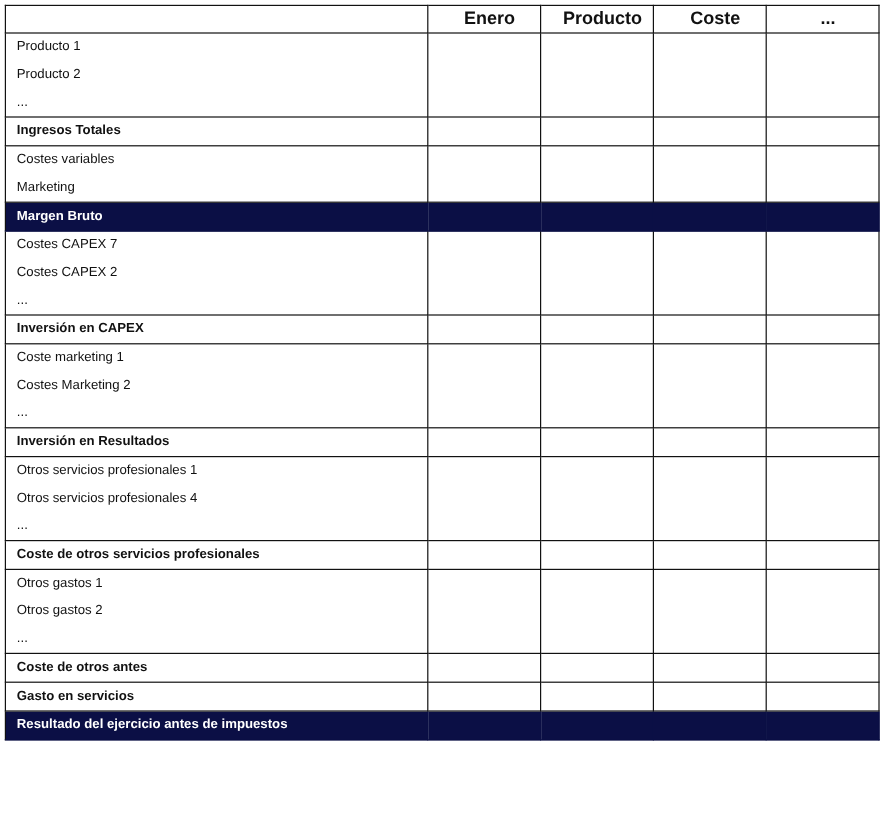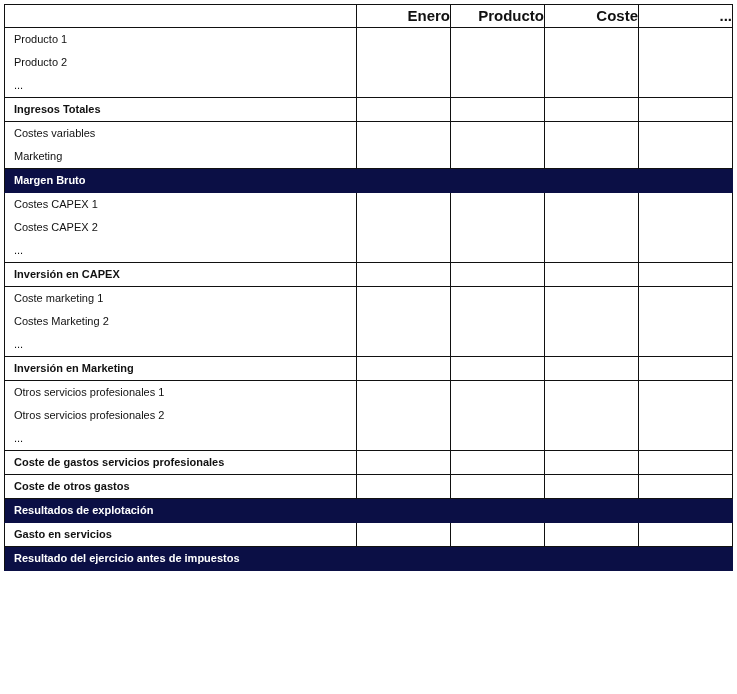--- a/index.html
+++ b/index.html
@@ -3,21 +3,21 @@
 <meta charset="utf-8">
 <style>
   html, body { margin: 0; padding: 0; background: #ffffff; }
   body { width: 737px; height: 694px; position: relative; overflow: hidden;
          font-family: "Liberation Sans", "DejaVu Sans", sans-serif; color: #111; }
   table.pl { position: absolute; left: 4px; top: 4px; border-collapse: collapse;
              table-layout: fixed; width: 729px; }
   table.pl col.c0 { width: 352px; }
   table.pl col.cm { width: 94px; }
   table.pl td, table.pl th { border: 1.5px solid #111; padding: 0; vertical-align: top; }
-  th { font-weight: bold; font-size: 15px; text-align: right; height: 22px; line-height: 22px; padding-left: 9px !important; }
+  th { font-weight: bold; font-size: 15px; text-align: center; height: 22px; line-height: 22px; padding-left: 9px !important; }
   th.empty { padding-left: 0 !important; }
   .line { font-size: 11px; line-height: 23px; height: 23px; padding-left: 9px; white-space: nowrap; }
   .bold .line { font-weight: bold; }
   tr.total td { height: 22px; }
   tr.band td { background: #0b0f45; border-color: #0b0f45; }
   tr.band td.labelcell { border-left-color: #111; }
   tr.band .line { color: #ffffff; font-weight: bold; }
   .ell { letter-spacing: 0px; }
 </style>
 </head>
@@ -80,21 +80,21 @@
         <div class="line">Margen Bruto</div>
       </td>
       <td></td>
       <td></td>
       <td></td>
       <td></td>
     </tr>
 
     <tr class="detail">
       <td class="labelcell">
-        <div class="line">Costes CAPEX 1</div>
+        <div class="line">Costes CAPEX 7</div>
         <div class="line">Costes CAPEX 2</div>
         <div class="line ell">...</div>
       </td>
       <td></td>
       <td></td>
       <td></td>
       <td></td>
     </tr>
 
     <tr class="total bold">
@@ -114,70 +114,72 @@
         <div class="line ell">...</div>
       </td>
       <td></td>
       <td></td>
       <td></td>
       <td></td>
     </tr>
 
     <tr class="total bold">
       <td class="labelcell">
-        <div class="line">Inversión en Marketing</div>
+        <div class="line">Inversión en Resultados</div>
       </td>
       <td></td>
       <td></td>
       <td></td>
       <td></td>
     </tr>
 
     <tr class="detail">
       <td class="labelcell">
         <div class="line">Otros servicios profesionales 1</div>
-        <div class="line">Otros servicios profesionales 2</div>
-        <div class="line ell">...</div>
-      </td>
-      <td></td>
-      <td></td>
-      <td></td>
-      <td></td>
-    </tr>
-
-    <tr class="total bold">
-      <td class="labelcell">
-        <div class="line">Coste de gastos servicios profesionales</div>
-      </td>
-      <td></td>
-      <td></td>
-      <td></td>
-      <td></td>
-    </tr>
-
-
-    <tr class="total bold">
-      <td class="labelcell">
-        <div class="line">Coste de otros gastos</div>
-      </td>
-      <td></td>
-      <td></td>
-      <td></td>
-      <td></td>
-    </tr>
-
-    <tr class="band">
-      <td class="labelcell">
-        <div class="line">Resultados de explotación</div>
-      </td>
-      <td></td>
-      <td></td>
-      <td></td>
-      <td></td>
-    </tr>
+        <div class="line">Otros servicios profesionales 4</div>
+        <div class="line ell">...</div>
+      </td>
+      <td></td>
+      <td></td>
+      <td></td>
+      <td></td>
+    </tr>
+
+    <tr class="total bold">
+      <td class="labelcell">
+        <div class="line">Coste de otros servicios profesionales</div>
+      </td>
+      <td></td>
+      <td></td>
+      <td></td>
+      <td></td>
+    </tr>
+
+    <tr class="detail">
+      <td class="labelcell">
+        <div class="line">Otros gastos 1</div>
+        <div class="line">Otros gastos 2</div>
+        <div class="line ell">...</div>
+      </td>
+      <td></td>
+      <td></td>
+      <td></td>
+      <td></td>
+    </tr>
+
+    <tr class="total bold">
+      <td class="labelcell">
+        <div class="line">Coste de otros antes</div>
+      </td>
+      <td></td>
+      <td></td>
+      <td></td>
+      <td></td>
+    </tr>
+
 
 
     <tr class="total bold">
       <td class="labelcell">
         <div class="line">Gasto en servicios</div>
       </td>
       <td></td>
       <td></td>
       <td></td>
       <td></td>

